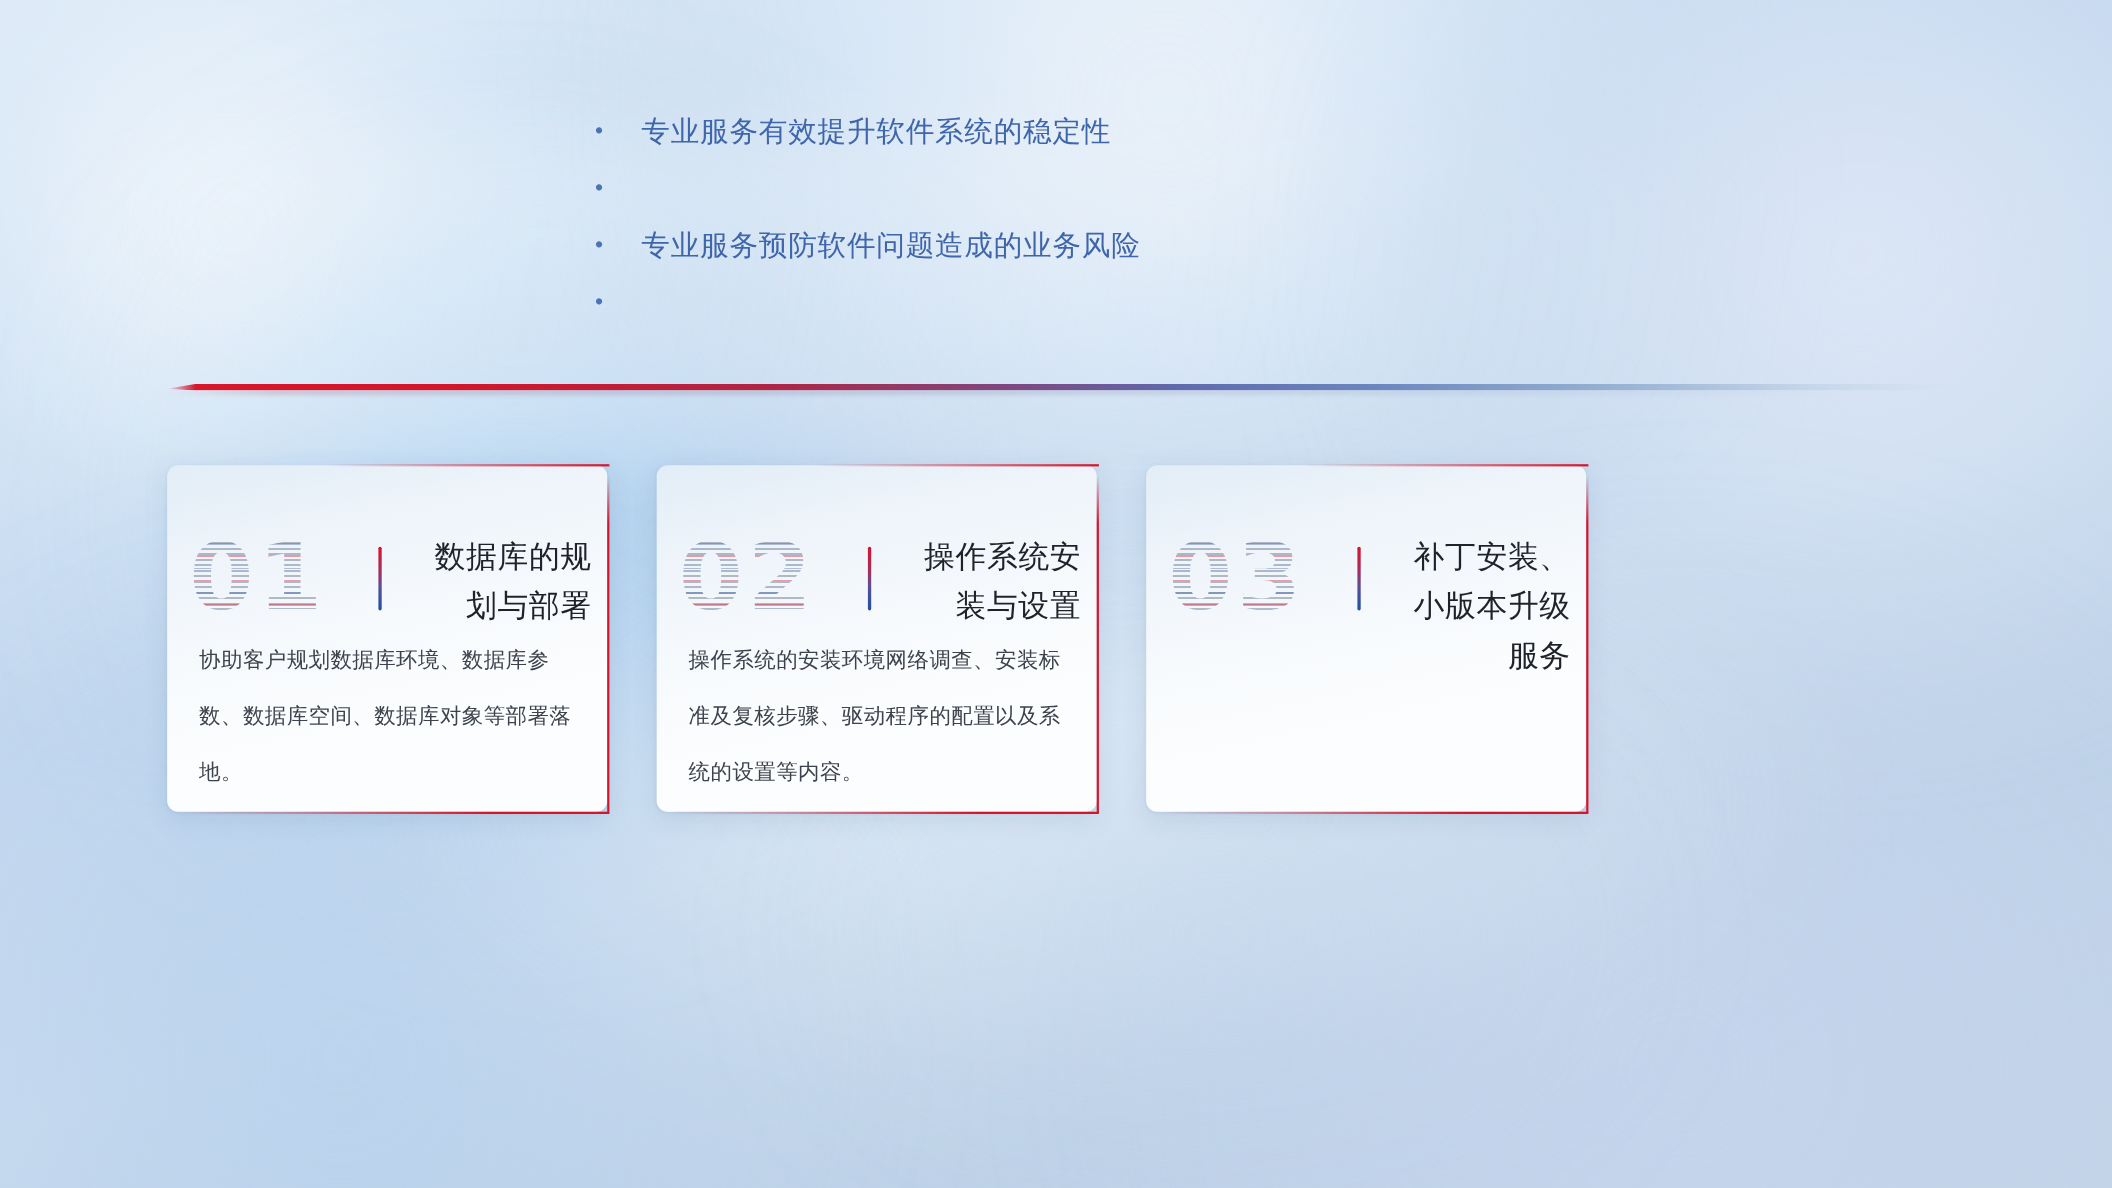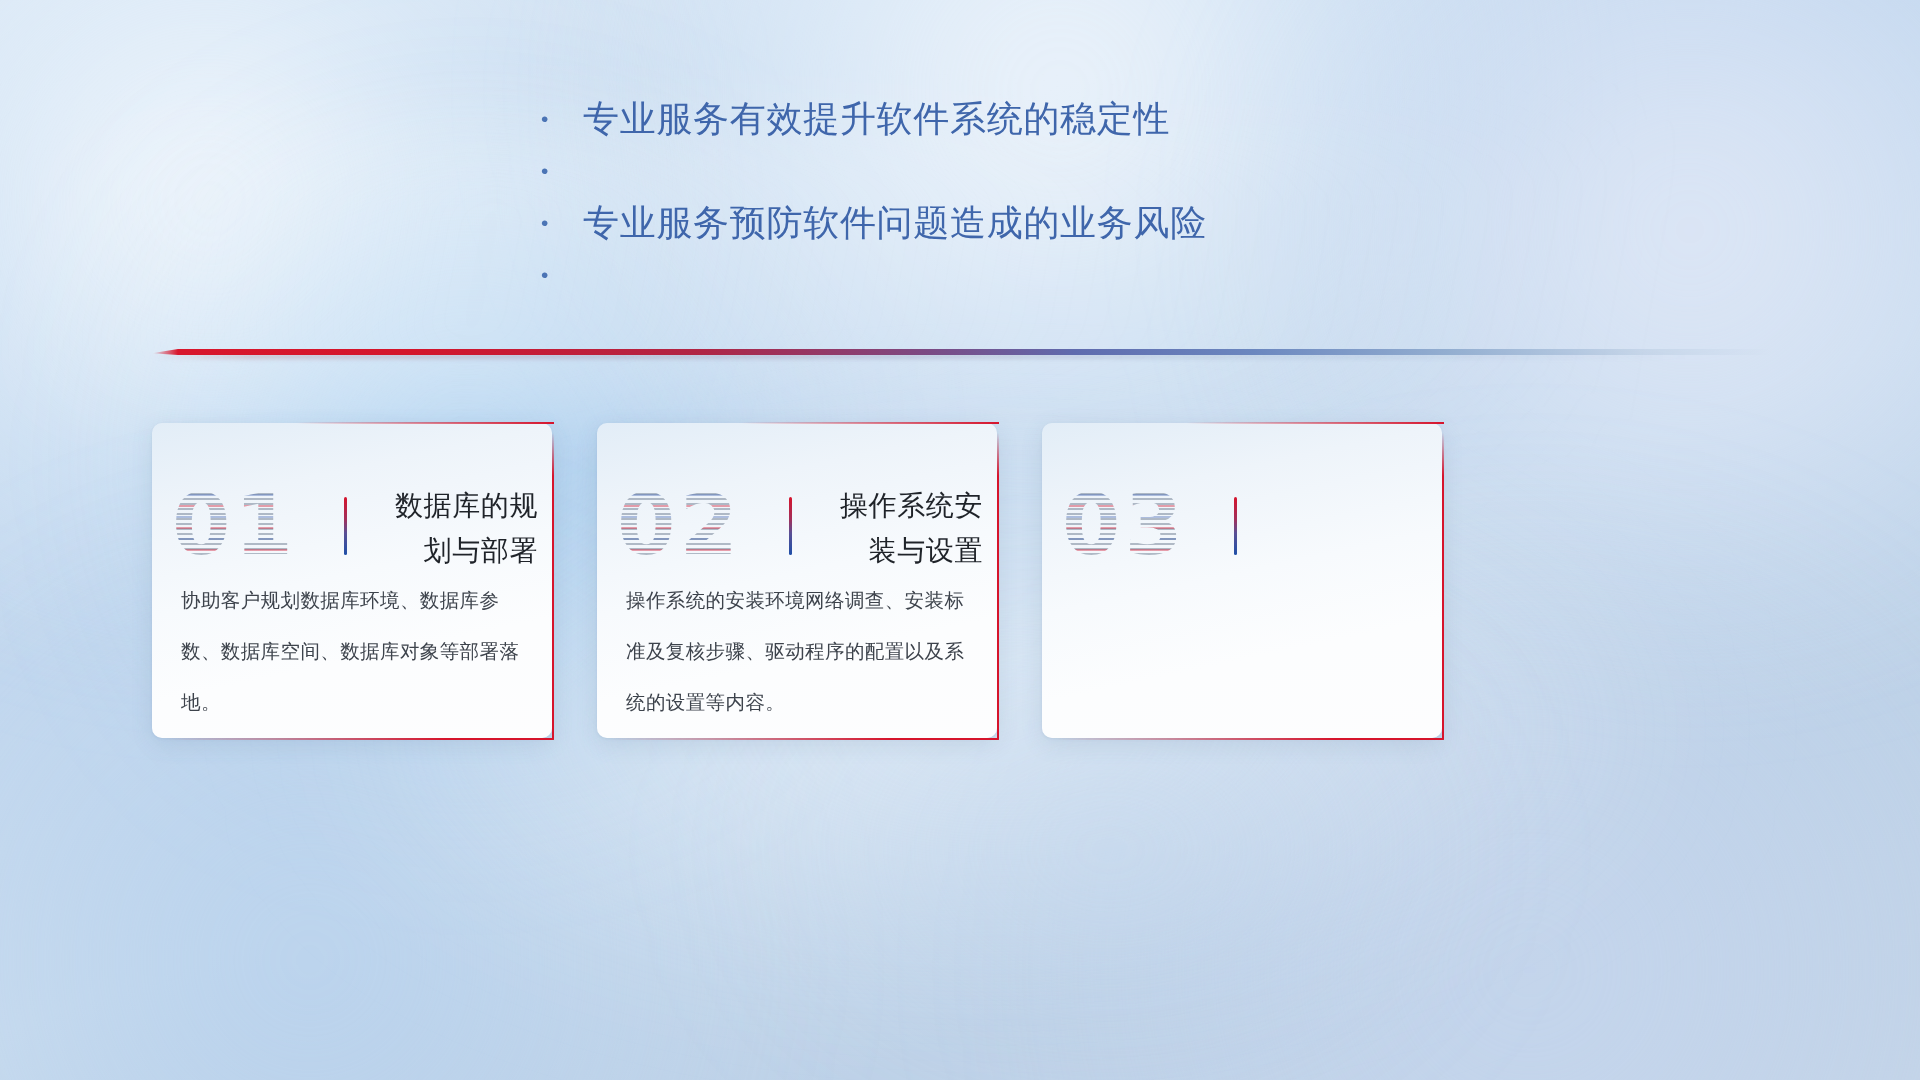--- a/index.html
+++ b/index.html
@@ -47,21 +47,21 @@
   .bullet-row{
     display:flex; align-items:flex-start;
     height:52px; line-height:52px;
   }
   .bullet-dot{
     width:42px; flex:0 0 42px;
     color:#4b74b5; font-size:21px; text-align:left;
     line-height:52px;
   }
   .bullet-text{
-    font-size:36px; color:#3f66ab; letter-spacing:.7px;
+    font-size:26px; color:#3f66ab; letter-spacing:.7px;
     font-weight:500; line-height:52px; white-space:nowrap;
   }
 
   
   #divider{
     position:absolute; left:152px; top:345px; width:1620px; height:14px;
   }
   #divider .bar{
     position:absolute; left:0; top:4px; width:100%; height:6px;
     background:linear-gradient(90deg,
@@ -245,16 +245,17 @@
   </div>
 
   <div class="card">
     <div class="edge-top"></div>
     <div class="edge-right"></div>
     <div class="edge-bottom"></div>
     <div class="card-head">
       <div class="card-num">03</div>
       <div class="card-num-tint">03</div>
       <div class="card-rule"></div>
+      <div class="card-title">补丁安装、小版本升级服务</div>
     </div>
   </div>
 
 </div>
 
 </body></html>

